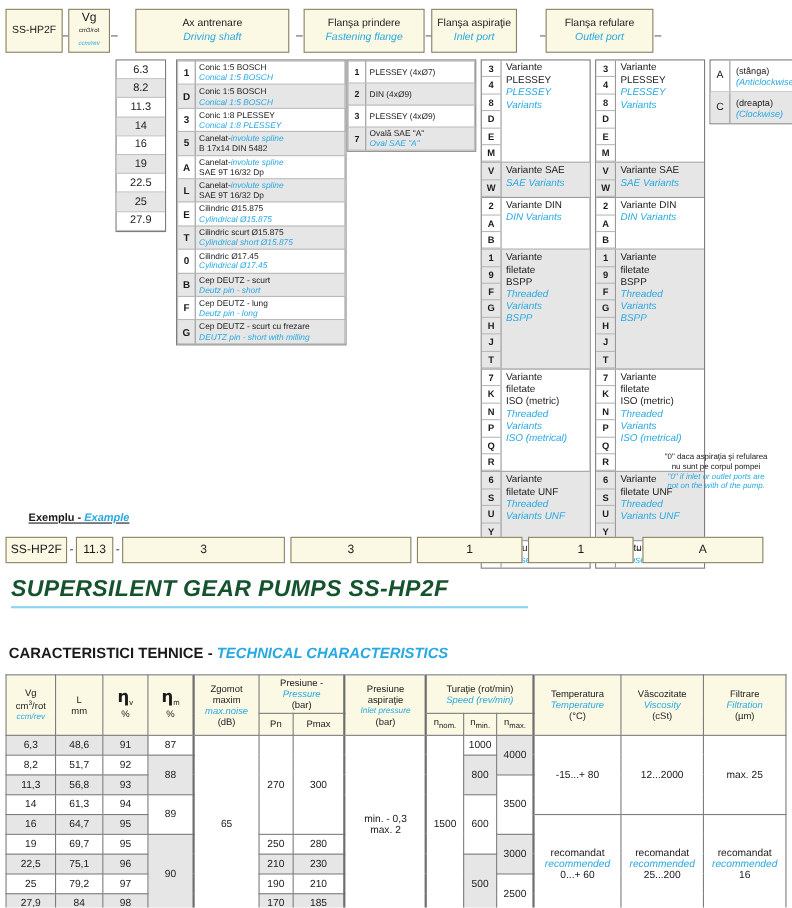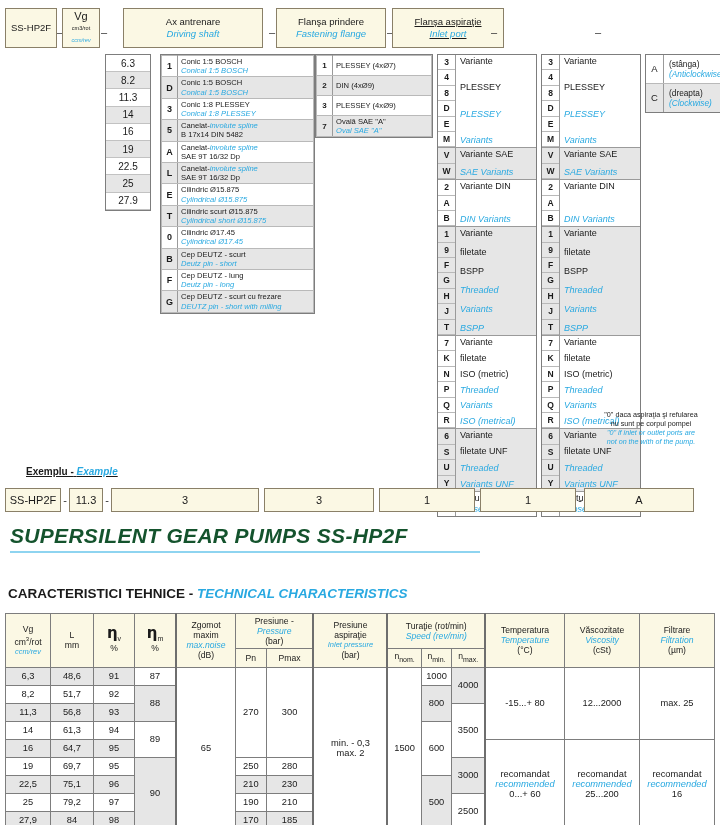--- a/index.html
+++ b/index.html
@@ -54,21 +54,21 @@
   .portcodes{
     width:17px;border-right:1px solid #9a9a9a;
     display:flex;flex-direction:column;flex:0 0 17px;
   }
   .portcodes span{
     height:14.4px;line-height:14.4px;text-align:center;
     font-size:8.5px;font-weight:bold;border-bottom:0.7px solid #b9b9b9;
   }
   .portlabel{
     flex:1;padding:1px 4px;font-size:9px;line-height:11.2px;
-    display:flex;flex-direction:column;justify-content:space-between;
+    display:flex;flex-direction:column;justify-content:flex-start;
   }
   .pgroup{display:flex;border-bottom:0.8px solid #9a9a9a;}
   .pgroup:last-child{border-bottom:none;}
 
   .rotrow{display:flex;align-items:center;border-bottom:0.7px solid #b9b9b9;height:28px;}
   .rotrow:last-child{border-bottom:none;}
   .rotk{width:17px;text-align:center;font-size:9.5px;border-right:1px solid #9a9a9a;line-height:28px;}
   .rotlab{flex:1;padding-left:5px;font-size:8.3px;line-height:10px;}
   .roticon{width:26px;border-left:1px solid #9a9a9a;text-align:center;font-size:15px;line-height:28px;color:#222;}
 
@@ -135,26 +135,30 @@
     <span class="en">Driving shaft</span>
   </div>
   <div class="dash" style="left:269px;">–</div>
 
   <div class="hdrbox" style="left:276px;width:110px;position:absolute;top:8px;align-items:center;">
     <span>Flanşa prindere</span>
     <span class="en">Fastening flange</span>
   </div>
   <div class="dash" style="left:387px;">–</div>
 
-  <div class="hdrbox" style="left:392px;width:112px;position:absolute;top:8px;text-decoration:underline;">
+  <div class="hdrbox" style="left:392px;width:78px;position:absolute;top:8px;">
     <span>Flanşa aspiraţie</span>
     <span class="en">Inlet port</span>
   </div>
   <div class="dash" style="left:491px;">–</div>
 
+  <div class="hdrbox" style="left:496px;width:98px;position:absolute;top:8px;">
+    <span>Flanşa refulare</span>
+    <span class="en">Outlet port</span>
+  </div>
   <div class="dash" style="left:595px;">–</div>
 
 
   <div class="codebox" id="vgcol">
     <table>
         <tbody id="vg-body">
           <tr>
             <td>6.3</td>
           </tr>
           <tr>

